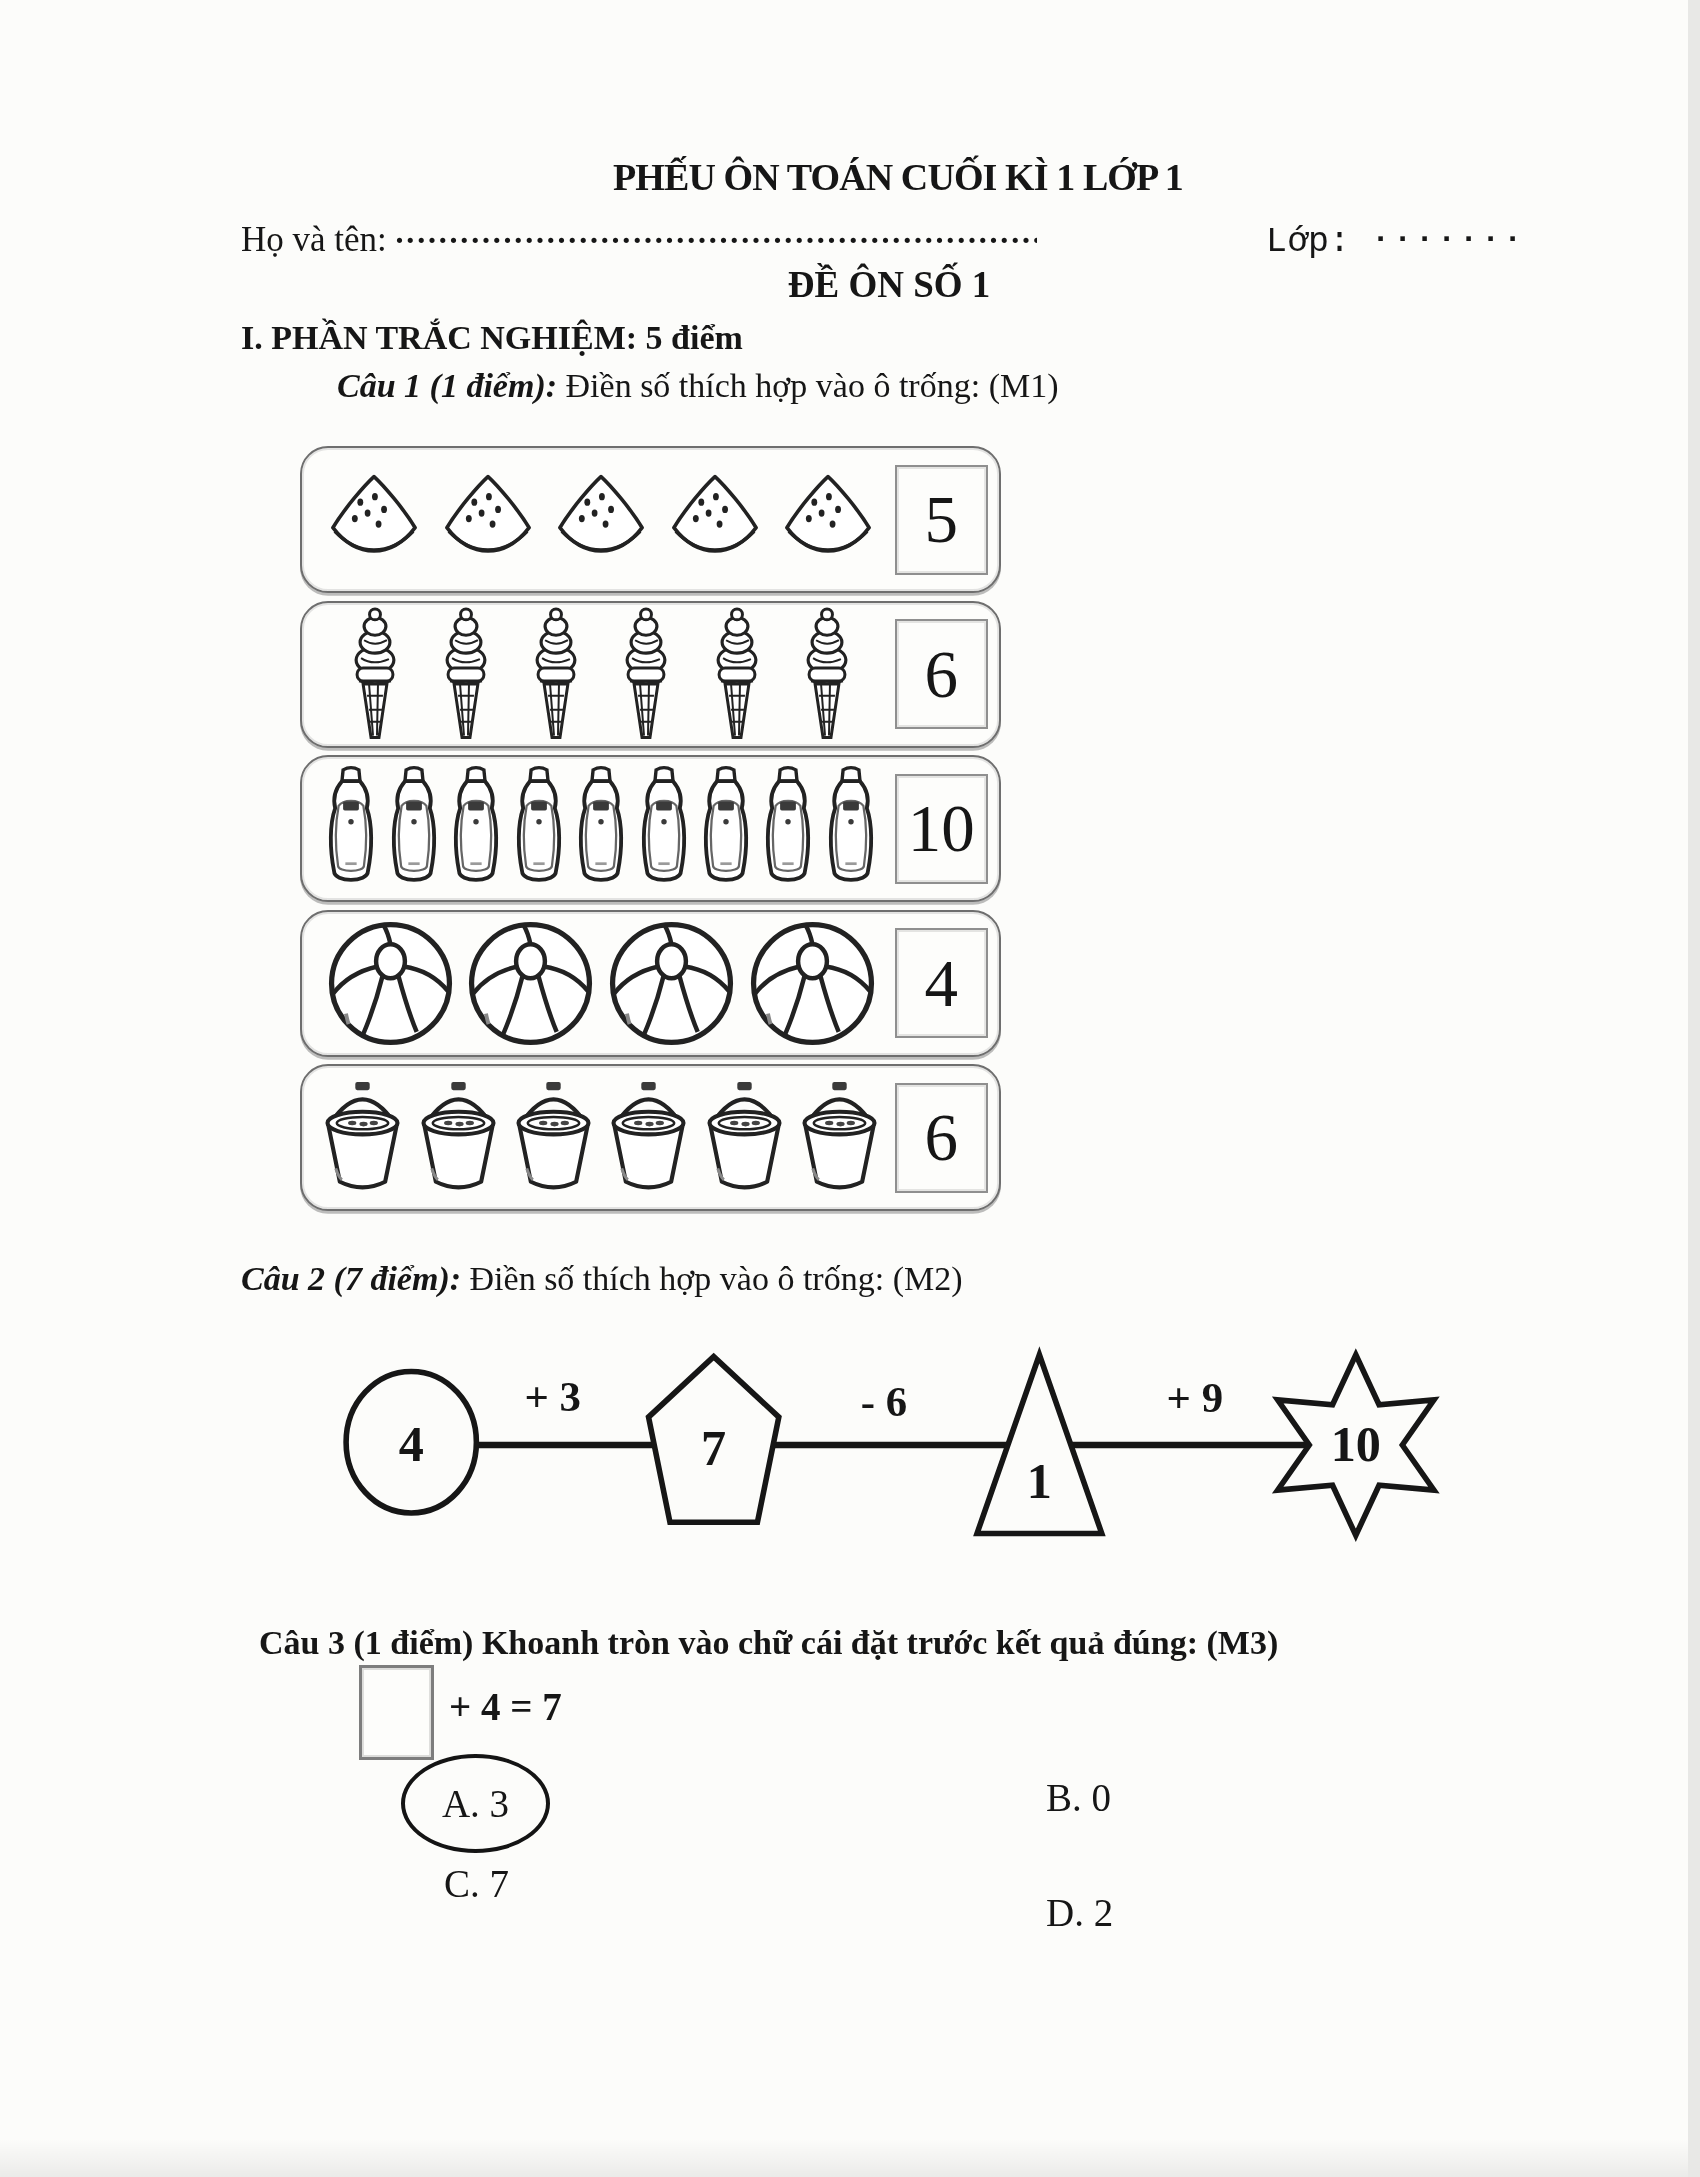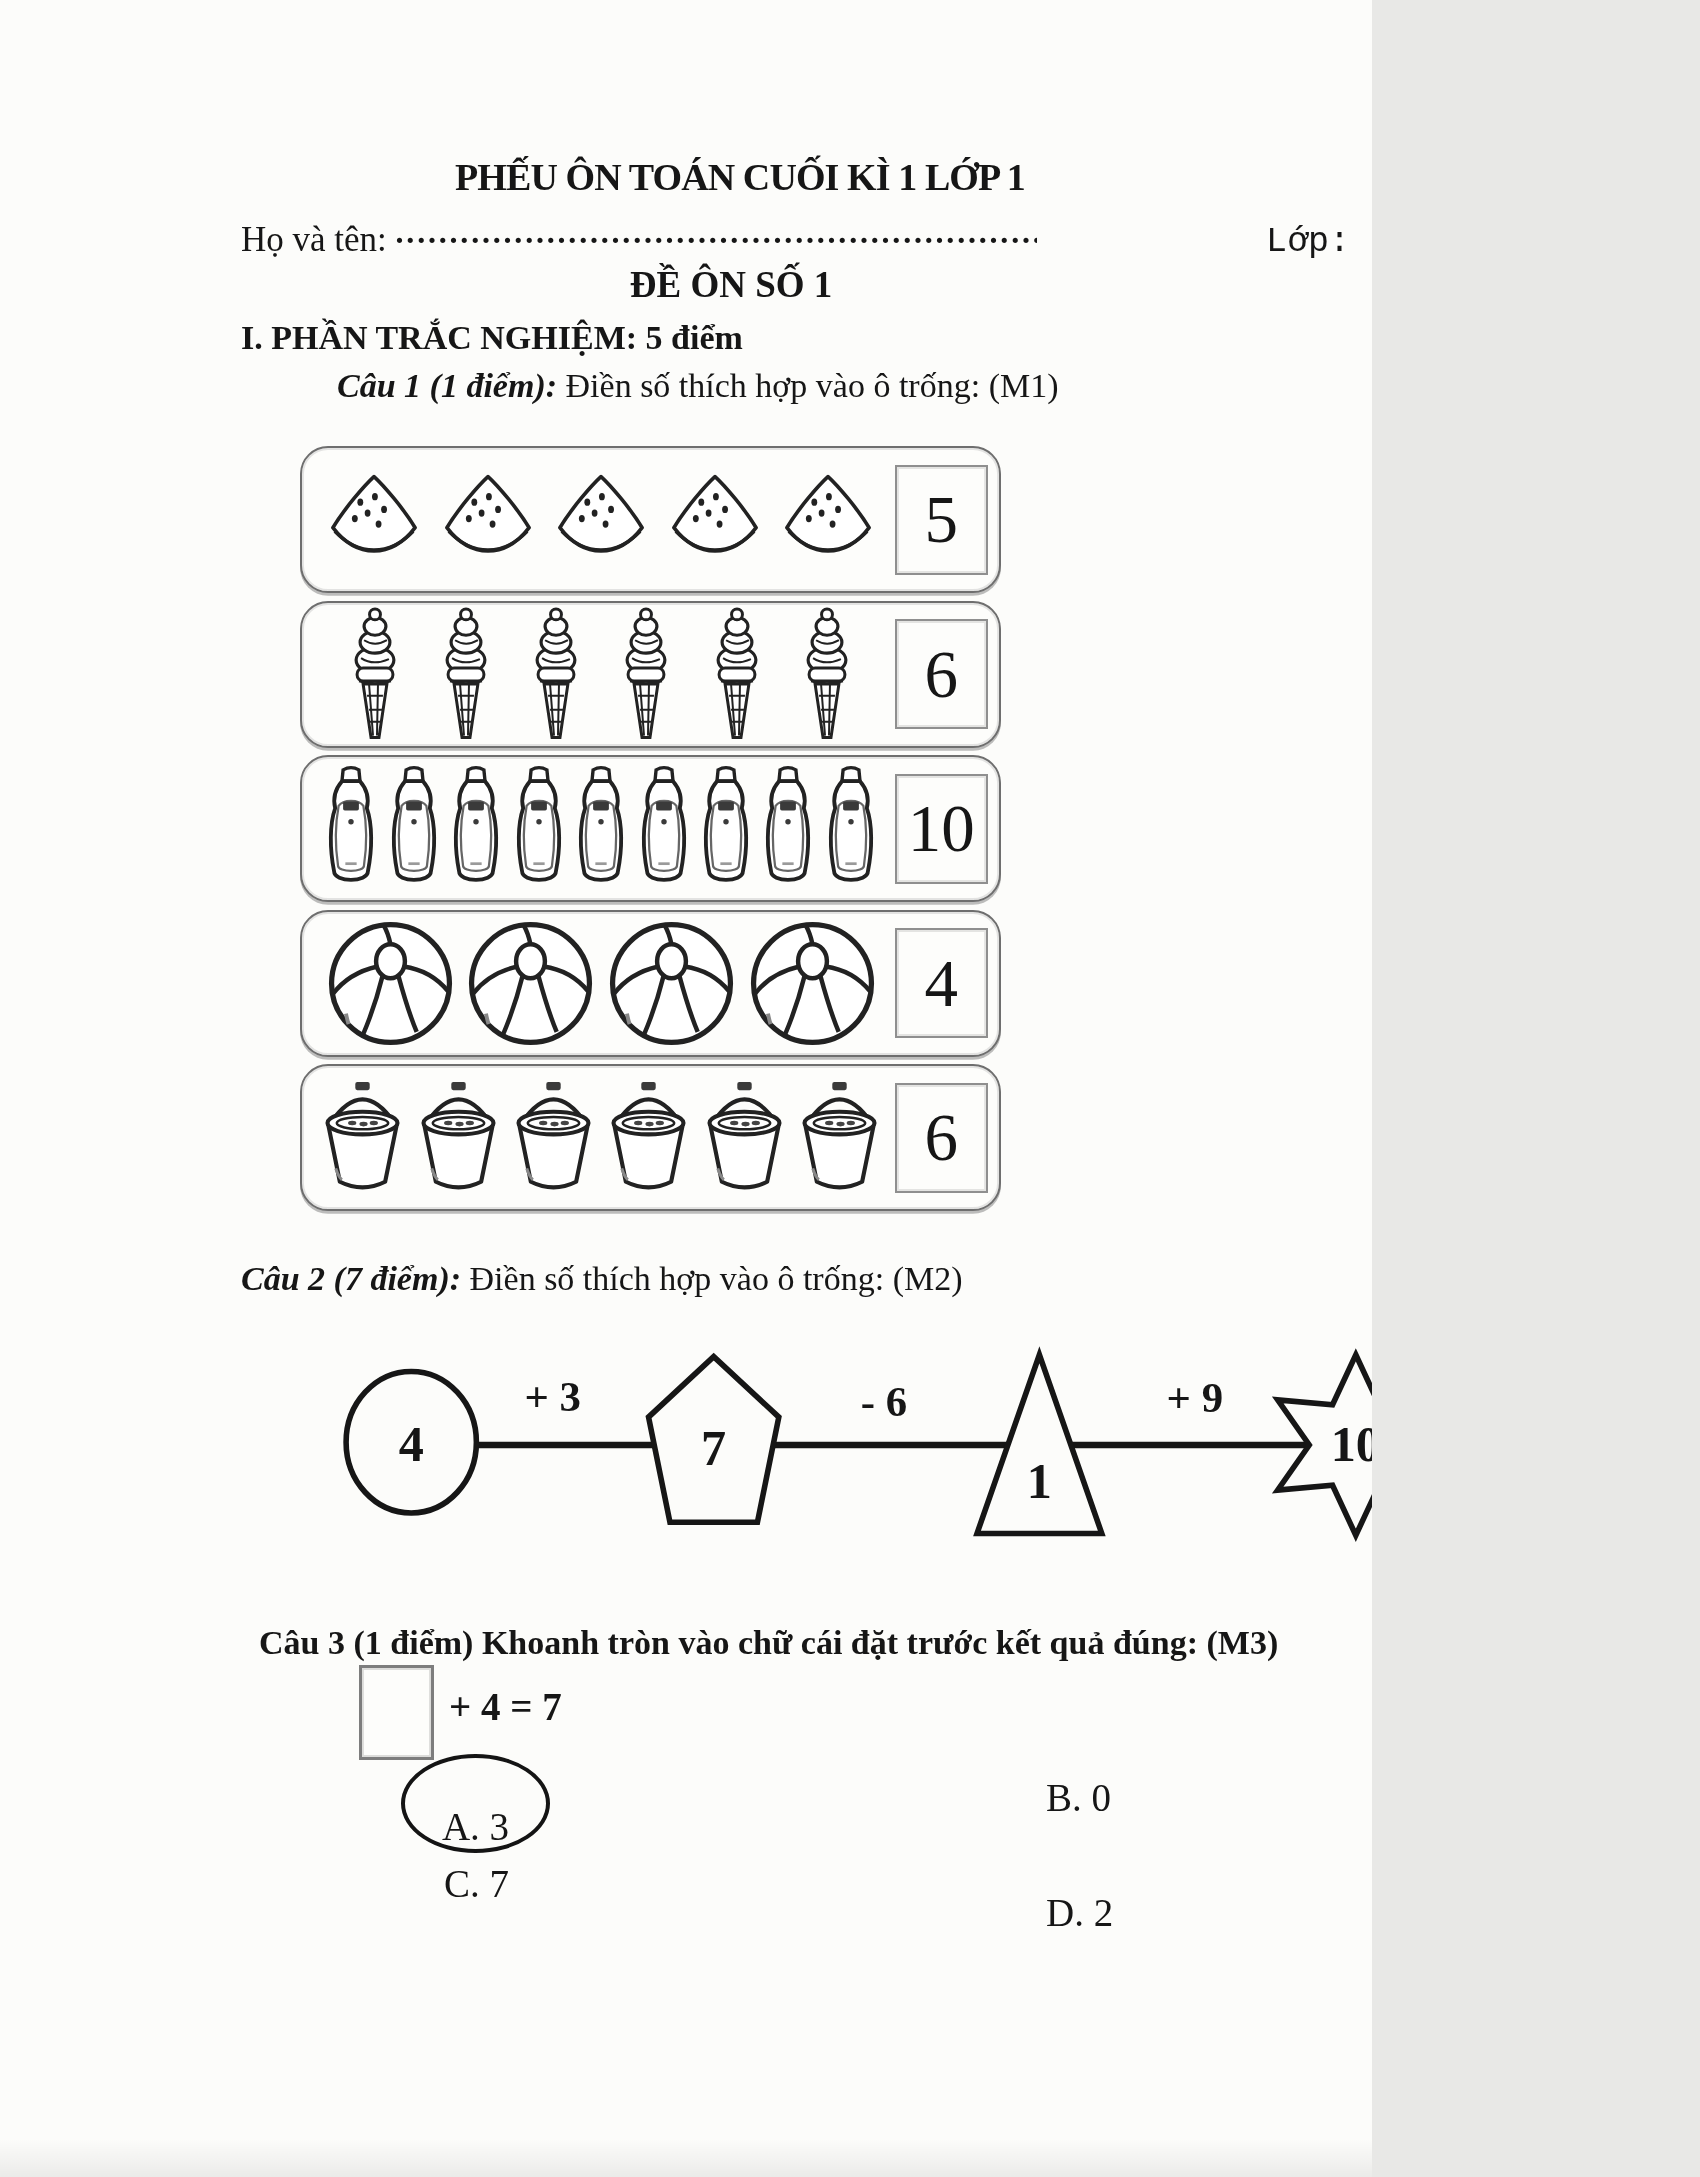--- a/index.html
+++ b/index.html
@@ -1,18 +1,18 @@
 <!DOCTYPE html>
 <html style="font-size:15px"><head>
 <meta charset="utf-8">
 <style>
   html,body{margin:0;padding:0;background:#e8e8e6;}
   .page{
     position:relative;
-    width:1372px;height:2178px;
+    width:1688px;height:2178px;
     background:#fcfcfa;
     font-family:"Liberation Serif","DejaVu Serif",serif;
     color:#161616;
     overflow:hidden;
   }
   .page::after{
     content:"";position:absolute;left:0;right:0;bottom:0;height:39px;
     background:linear-gradient(to bottom,rgba(0,0,0,0),rgba(0,0,0,.07));
     pointer-events:none;
   }
@@ -73,21 +73,21 @@
   
   .eqbox{
     left:359px;top:1665px;width:75px;height:95px;box-sizing:border-box;
     border:3.7px solid #7d7d7d;background:#fdfdfb;
     box-shadow:inset 0 0 0 1.9px rgba(170,170,170,.4);
   }
   .equation{left:449px;top:1684px;font-size:39px;font-weight:700;}
   .optA{
     left:401px;top:1754px;width:149px;height:99px;box-sizing:border-box;
     border:4.7px solid #141414;border-radius:50%;
-    display:flex;align-items:flex-end;justify-content:center;
+    display:flex;align-items:center;justify-content:center;
     font-size:39px;
   }
   .optB{left:1046px;top:1775px;font-size:39px;}
   .optC{left:444px;top:1861px;font-size:39px;}
   .optD{left:1046px;top:1861px;font-size:39px;margin-top:29px;}
 </style>
 </head>
 <body>
 
 <div class="page">

